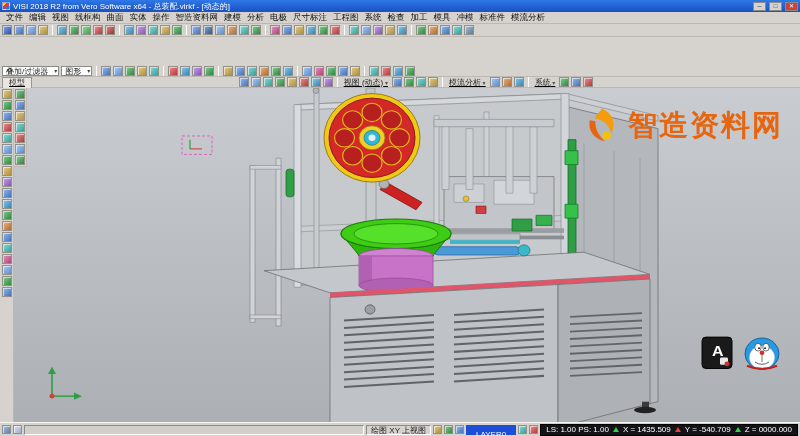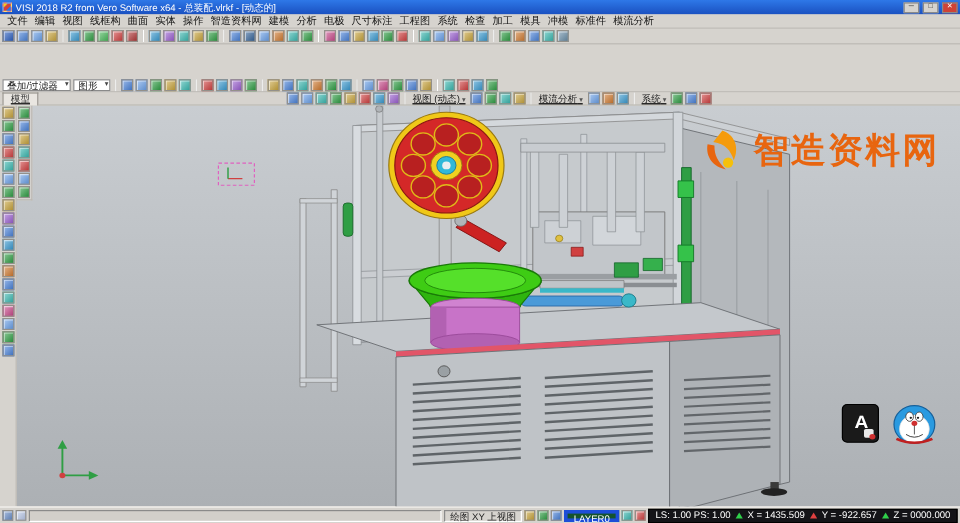--- a/index.html
+++ b/index.html
@@ -64,21 +64,21 @@
 
   
   .statusbar { height: 14px; background: #d6d3ce; border-top: 1px solid #f7f5f2;
     display: flex; align-items: center; gap: 2px; padding: 0 2px; font-size: 8px;
     flex: none; }
   .statusbar .tb-icon { width: 9px; height: 9px; }
   .sb-sunken { flex: 1; height: 10px; border: 1px solid;
     border-color: #8a8a8a #ffffff #ffffff #8a8a8a; background: #d2cfca; }
   .sb-chip { height: 10px; border: 1px solid; border-color: #8a8a8a #fff #fff #8a8a8a;
     padding: 0 4px; line-height: 9px; color: #222; white-space: nowrap; }
-  .layer-chip { background: #14532d; color: #fff; border: 3px solid #1d4ed8;
+  .layer-chip { background: #14532d; color: #fff; border: 5px solid #1d4ed8;
     padding: 0 5px; height: 10px; line-height: 9px; white-space: nowrap; }
   .sb-dark { background: #141418; color: #fff; display: flex; align-items: center;
     gap: 4px; padding: 0 5px; height: 12px; border: 1px solid #000;
     white-space: nowrap; }
   .tri { width: 0; height: 0; border-left: 3px solid transparent;
     border-right: 3px solid transparent; border-bottom: 5px solid #2fd04a; flex: none; }
   .tri.red { border-bottom-color: #e04040; }
 </style>
 </head>
 <body>
@@ -461,19 +461,19 @@
     <div class="layer-chip">LAYER0</div>
     <div style="display:flex;gap:2px">
         <div class="tb-icon" style="background: linear-gradient(135deg, rgba(255, 255, 255, 0.45), rgba(0, 0, 0, 0.12)), rgb(58, 184, 176);"></div>
         <div class="tb-icon" style="background: linear-gradient(135deg, rgba(255, 255, 255, 0.45), rgba(0, 0, 0, 0.12)), rgb(208, 64, 64);"></div>
       </div>
     <div class="sb-dark">
       <span>LS: 1.00 PS: 1.00</span>
       <span class="tri"></span>
       <span>X = 1435.509</span>
       <span class="tri red"></span>
-      <span>Y = -922.657</span>
+      <span>Y = -540.709</span>
       <span class="tri"></span>
       <span>Z = 0000.000</span>
     </div>
   </div>
 
 </div>
 
 </body></html>

